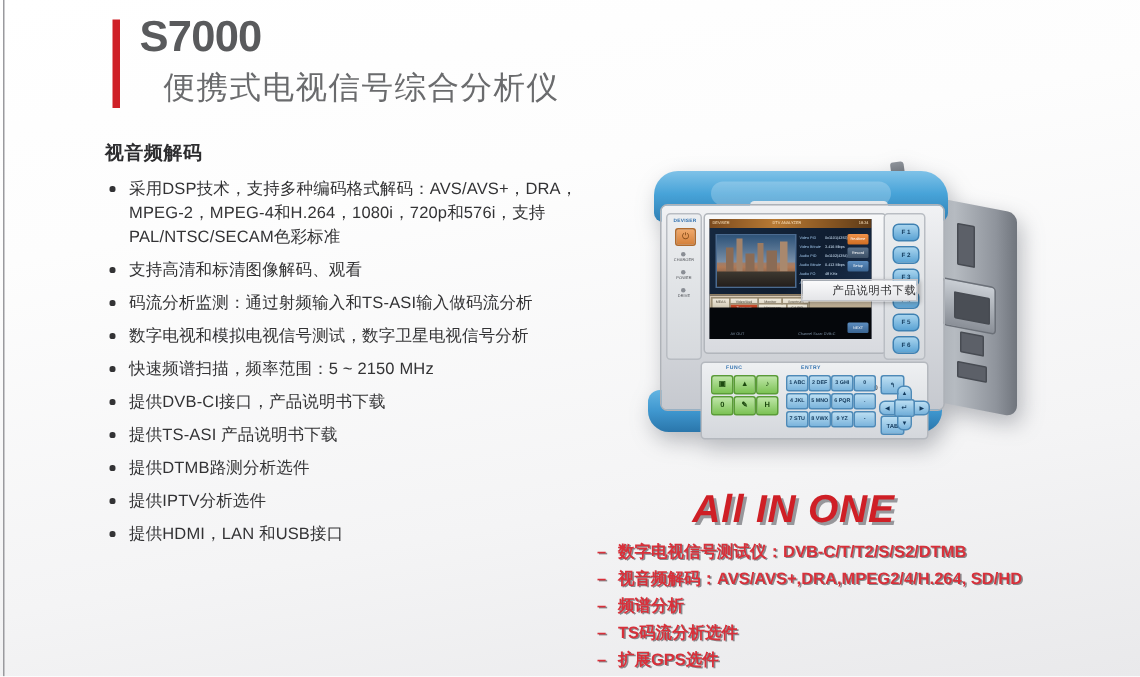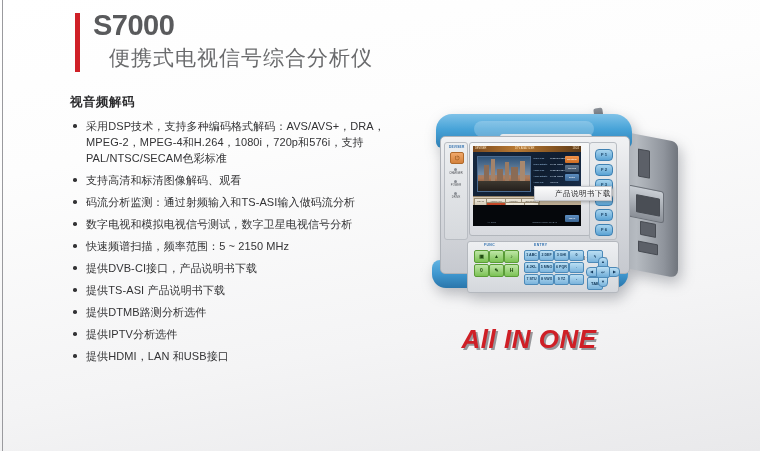--- a/index.html
+++ b/index.html
@@ -644,15 +644,22 @@
 
       </div>
 
       <div class="lcd-overlay">产品说明书下载</div>
 
     </div>
   </div>
 
   <div class="aio">
     <div class="aio-title">All IN ONE</div>
+    <ul class="aio-list">
+      <li>数字电视信号测试仪：DVB-C/T/T2/S/S2/DTMB</li>
+      <li>视音频解码：AVS/AVS+,DRA,MPEG2/4/H.264, SD/HD</li>
+      <li>频谱分析</li>
+      <li>TS码流分析选件</li>
+      <li>扩展GPS选件</li>
+    </ul>
   </div>
 
 </div>
 
 </body></html>

